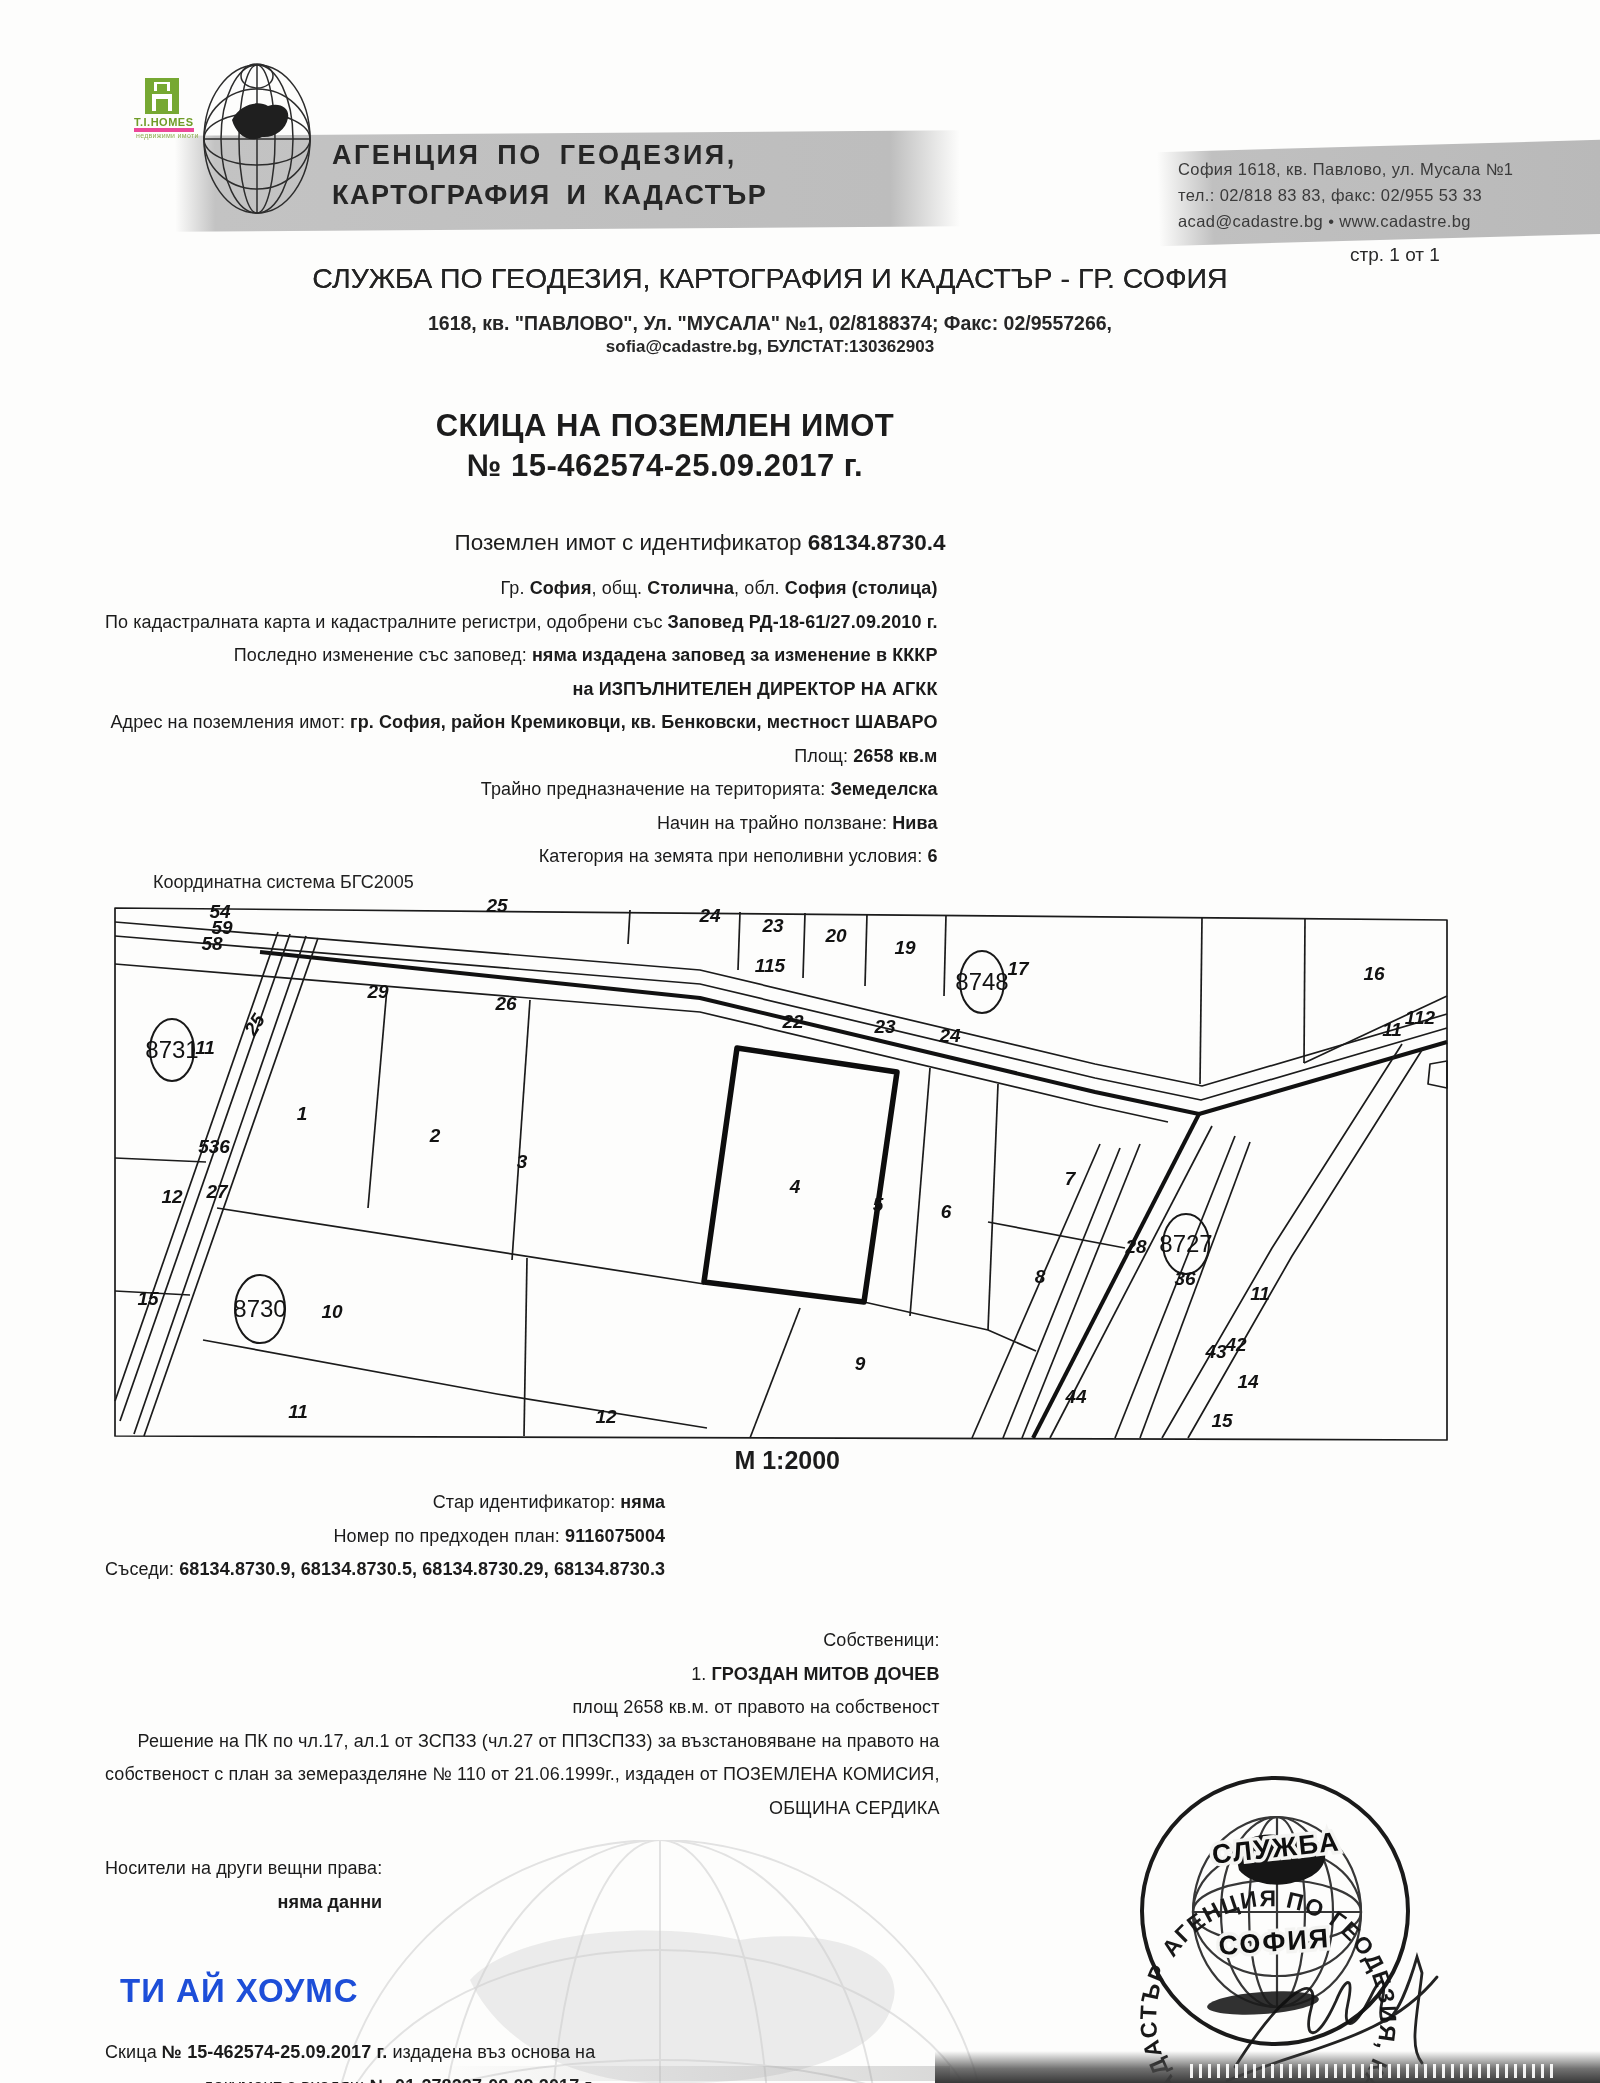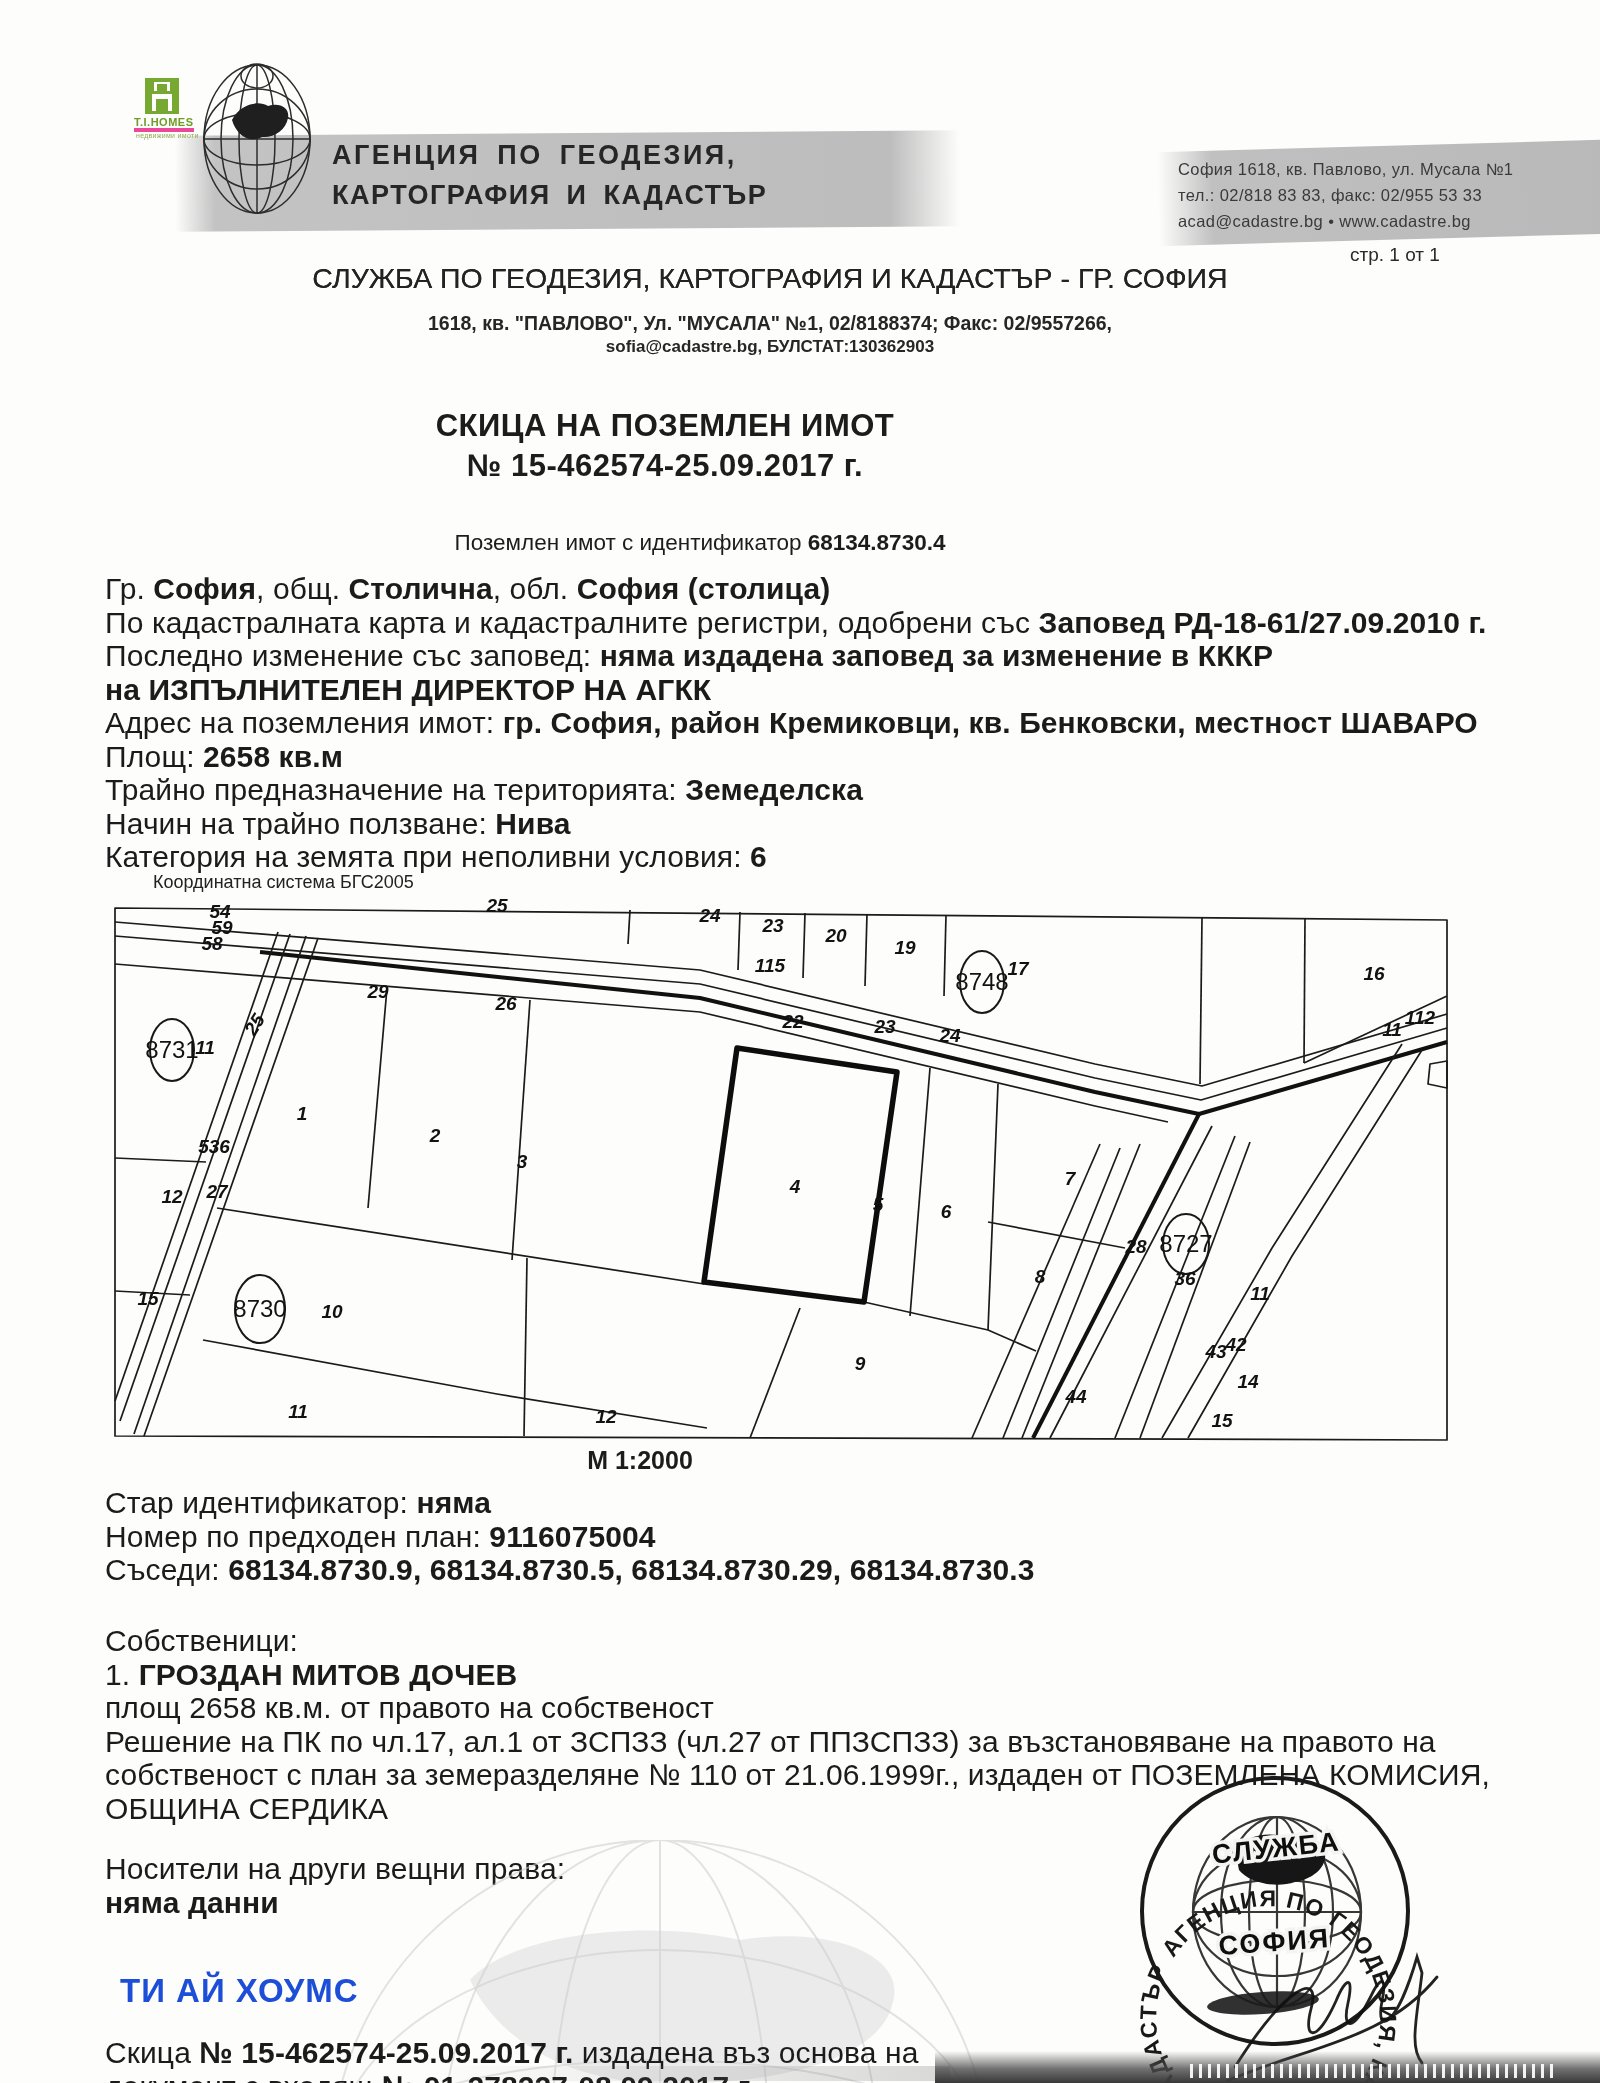--- a/index.html
+++ b/index.html
@@ -19,25 +19,25 @@
   .tih-sub{left:136px;top:132px;font-size:7px;color:#8fae52;letter-spacing:.3px;z-index:3;}
   
   .office-title{left:60px;top:262px;width:1420px;text-align:center;font-size:28.5px;color:#232323;text-shadow:0 0 .5px #333;}
   .office-a1{left:60px;top:312px;width:1420px;text-align:center;font-size:19.5px;font-weight:bold;color:#262626;}
   .office-a2{left:60px;top:337px;width:1420px;text-align:center;font-size:17px;font-weight:bold;color:#262626;}
   .doc-t1{left:100px;top:408px;width:1130px;text-align:center;font-size:31px;font-weight:bold;letter-spacing:.5px;}
   .doc-t2{left:100px;top:448px;width:1130px;text-align:center;font-size:31px;font-weight:bold;letter-spacing:.5px;}
   .subtitle{left:100px;top:530px;width:1200px;text-align:center;font-size:22.5px;}
   .subtitle .b{font-weight:bold;}
   
-  .tblock{left:105px;font-size:30px;line-height:33.5px;letter-spacing:.1px;color:#1b1b1b;}
+  .tblock{left:105px;font-size:18px;line-height:33.5px;letter-spacing:.1px;color:#1b1b1b;text-align:right;}
   .tblock .b{font-weight:bold;}
   .tl{white-space:pre;}
   .coordsys{left:153px;top:872px;font-size:18px;color:#222;}
-  .mapscale{left:440px;top:1446px;width:400px;text-align:center;font-size:25px;font-weight:bold;}
+  .mapscale{left:440px;top:1446px;width:400px;text-align:right;font-size:25px;font-weight:bold;}
   .company-wm{left:120px;top:1972px;font-size:33px;font-weight:bold;letter-spacing:1px;color:#1d4ed8;z-index:4;}
   
   .mline{fill:none;stroke:#1b1b1b;stroke-width:1.7;stroke-linejoin:round;}
   .mthick{fill:none;stroke:#111;stroke-width:4;stroke-linejoin:round;}
   .mbold{fill:none;stroke:#0d0d0d;stroke-width:5.5;stroke-linejoin:round;}
   .mcirc{fill:none;stroke:#181818;stroke-width:2;}
   .plabel{font:italic bold 19px "Liberation Sans",sans-serif;fill:#121212;text-anchor:middle;}
   .clabel{font:24px "Liberation Sans",sans-serif;fill:#121212;text-anchor:middle;}
   
   .ringtxt{font:bold 23px "Liberation Sans",sans-serif;letter-spacing:1.5px;fill:#181818;}

